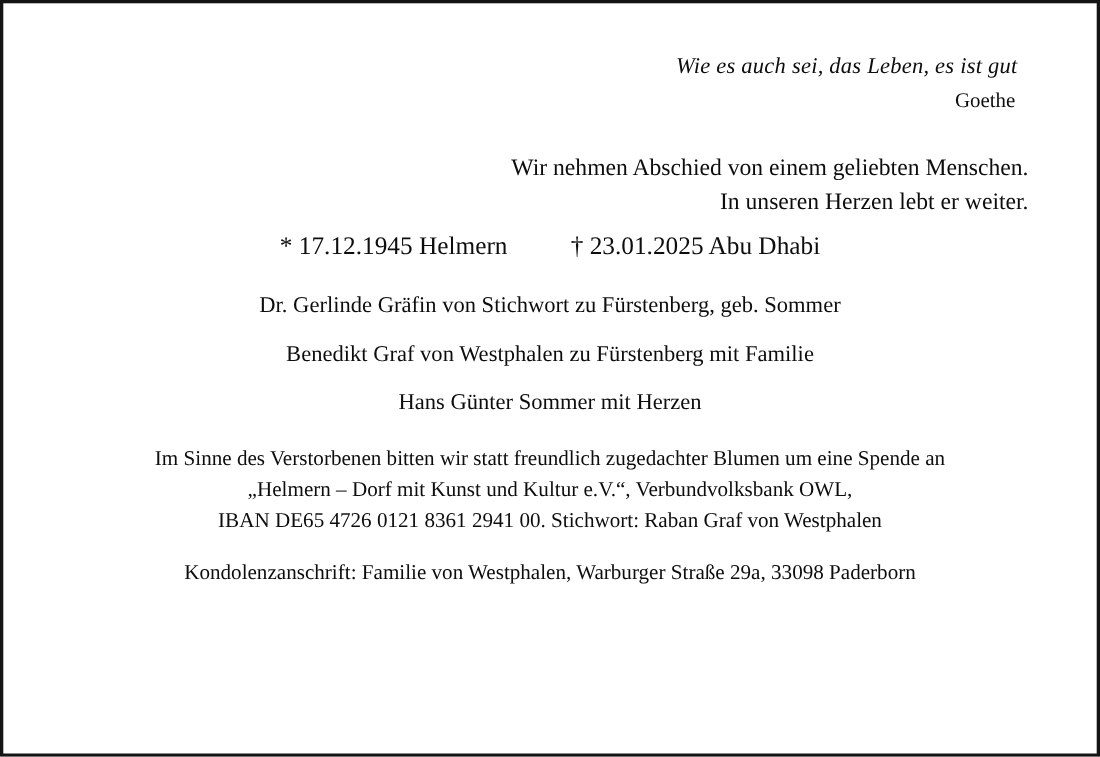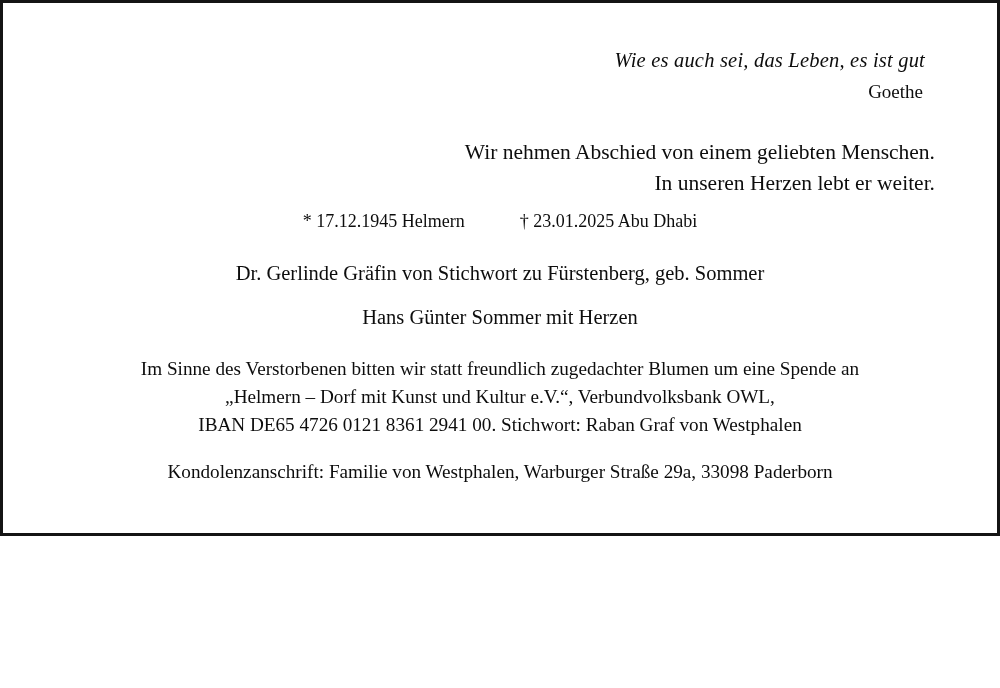--- a/index.html
+++ b/index.html
@@ -11,21 +11,21 @@
     width: 1000px;
     height: 688px;
     font-family: "Liberation Serif", serif;
     color: #0d0d0d;
     overflow: hidden;
   }
   .obituary {
     position: relative;
     box-sizing: border-box;
     width: 1000px;
-    height: 536px;
+    height: 688px;
     background: #ffffff;
     border: 3px solid #141414;
     padding: 38px 62px 0 62px;
     display: flex;
     flex-direction: column;
   }
   .quote-block {
     text-align: right;
     margin: 6px 10px 0 0;
   }
@@ -56,21 +56,21 @@
     text-align: center;
     margin-top: 28px;
     font-family: "DejaVu Sans", sans-serif;
     font-weight: bold;
     font-size: 30px;
     letter-spacing: -0.2px;
   }
   .dates {
     text-align: center;
     margin-top: 13px;
-    font-size: 18px;
+    font-size: 23px;
   }
   .dates .sep {
     display: inline-block;
     width: 46px;
   }
   .survivors {
     text-align: center;
     margin-top: 30px;
     font-size: 20.5px;
   }
@@ -113,20 +113,21 @@
 
 
   <div class="dates">
     <span>* 17.12.1945  Helmern</span>
     <span class="sep"></span>
     <span>† 23.01.2025  Abu Dhabi</span>
   </div>
 
   <div class="survivors">
     <div>Dr. Gerlinde Gräfin von Stichwort zu Fürstenberg, geb. Sommer</div>
+    <div>Benedikt Graf von Westphalen zu Fürstenberg mit Familie</div>
     <div>Hans Günter Sommer mit Herzen</div>
   </div>
 
   <div class="details">
     <p>
       <span class="line">Im Sinne des Verstorbenen bitten wir statt freundlich zugedachter Blumen um eine Spende an</span>
       <span class="line">„Helmern – Dorf mit Kunst und Kultur e.V.“, Verbundvolksbank OWL,</span>
       <span class="line">IBAN DE65 4726 0121 8361 2941 00. Stichwort: Raban Graf von Westphalen</span>
     </p>
     <p>

